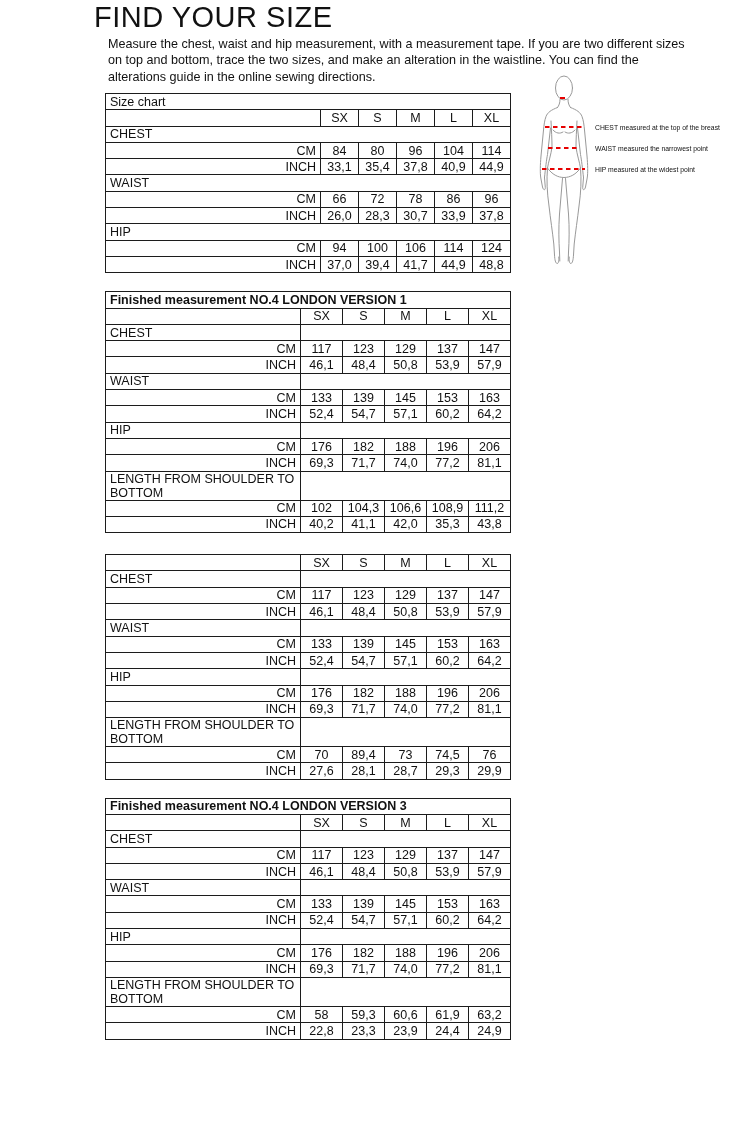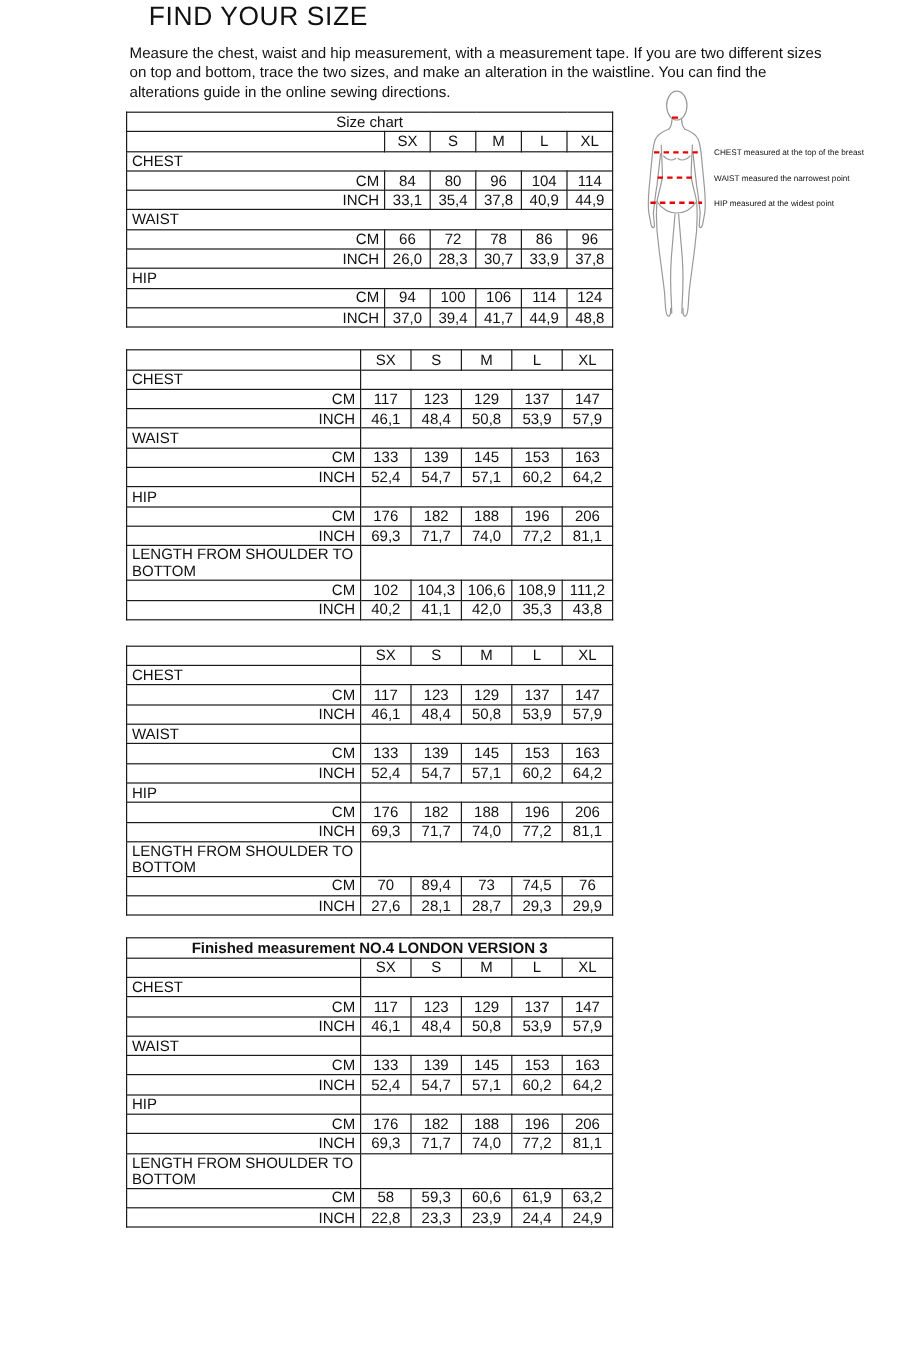--- a/index.html
+++ b/index.html
@@ -2,22 +2,22 @@
 <html><head>
 <meta charset="utf-8">
 <style>
   html,body{margin:0;padding:0;}
   body{
     width:750px;height:1125px;background:#ffffff;
     font-family:"Liberation Sans",sans-serif;color:#1a1a1a;
     position:relative;overflow:hidden;
   }
   .page-title{
-    position:absolute;left:124px;top:1px;margin:0;
-    font-size:22px;font-weight:400;letter-spacing:0.5px;color:#111;text-align:center;
+    position:absolute;left:94px;top:1px;margin:0;
+    font-size:29px;font-weight:400;letter-spacing:0.5px;color:#111;text-align:center;
   }
   .intro{
     position:absolute;left:108px;top:36px;width:580px;margin:0;
     font-size:12.6px;line-height:16.4px;color:#111;
   }
   #tables{position:absolute;left:105px;top:93px;width:406px;}
   table.sz{
     border-collapse:collapse;width:406px;table-layout:fixed;
     margin-top:18px;
   }
@@ -26,21 +26,21 @@
   .sz td{
     border:1px solid #1c1c1c;
     font-size:12.5px;height:15.3px;line-height:1.12;
     padding:0 4px;overflow:hidden;white-space:nowrap;
     color:#111;
   }
   .sz td.c{text-align:center;padding:0 1px;}
   .sz td.unit{text-align:right;padding-right:4px;}
   .sz td.sec{text-align:left;}
   .sz td.wrap{white-space:normal;}
-  .sz td.title{text-align:center;}
+  .sz td.title{text-align:left;}
   table.sz:not(.first) td.title{font-weight:700;}
   col.lblcol{width:215px;}
   table.sz:not(.first) col.lblcol{width:195px;}
   .figure-wrap{
     position:absolute;left:537px;top:72px;width:212px;height:196px;
   }
   .figure-wrap svg{display:block;}
   .fig-outline{fill:none;stroke:#999;stroke-width:1;stroke-linecap:round;}
   .fig-dash{stroke-width:2;}
   .fig-note{font-family:"Liberation Sans",sans-serif;font-size:6.8px;fill:#111;}
@@ -171,20 +171,23 @@
       <colgroup>
         <col class="lblcol">
         <col>
         <col>
         <col>
         <col>
         <col>
       </colgroup>
       <tbody>
         <tr>
+          <td colspan="6" class="title">Finished measurement NO.4 LONDON VERSION 1</td>
+        </tr>
+        <tr>
           <td></td>
           <td class="c">SX</td>
           <td class="c">S</td>
           <td class="c">M</td>
           <td class="c">L</td>
           <td class="c">XL</td>
         </tr>
         <tr>
           <td class="sec wrap">CHEST</td>
           <td colspan="5"></td>

